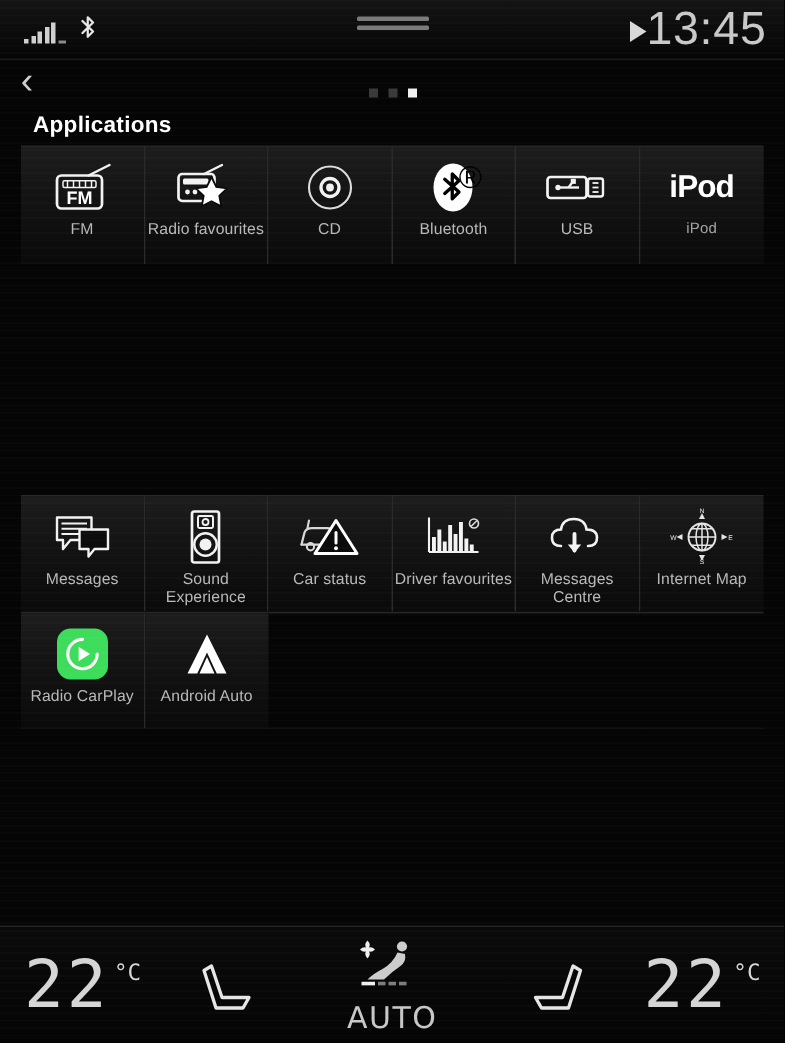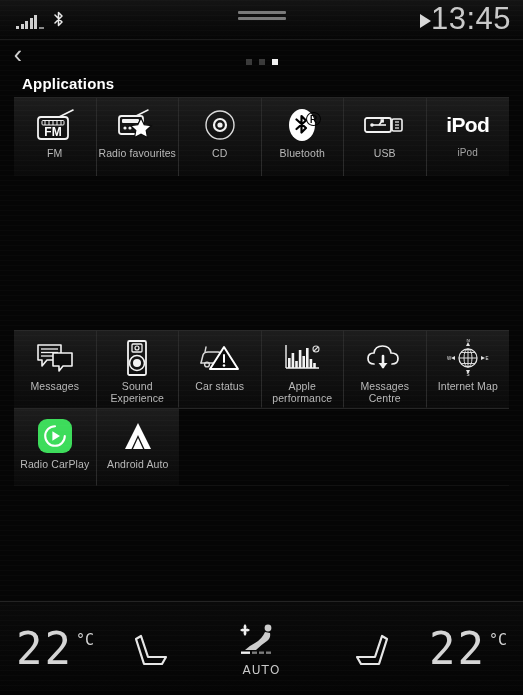--- a/index.html
+++ b/index.html
@@ -111,38 +111,38 @@
   .bt-reg{ position:absolute; right:-6px; top:-1px; color:#d6d6d6; font-size:7px;}
 
   
   .carplay-box{
     width:34px;height:34px;border-radius:9px;background:#3ddc5b;
     display:flex;align-items:center;justify-content:center;
   }
 
   
   #climate{
-    position:absolute; left:0; bottom:0; width:523px; height:94px;
+    position:absolute; left:0; bottom:0; width:523px; height:78px;
     border-top:1px solid #242424;
     background:linear-gradient(to bottom,#0a0a0a 0%,#050505 100%);
     display:flex; align-items:center; justify-content:space-between;
     padding:0 16px;
   }
   .temp{ display:flex; align-items:flex-start; color:#d5d5d5; }
   .temp .val{
     font-size:44px; line-height:44px; letter-spacing:2px; font-weight:300;
     font-family:"DejaVu Sans Mono", monospace;
   }
   .temp .unit{ font-size:15px; line-height:15px; margin-top:6px; margin-left:3px;
     font-family:"DejaVu Sans Mono", monospace;}
   .seat-btn{ width:64px; height:56px; display:flex; align-items:center; justify-content:center;}
   #auto-climate{
     width:110px; display:flex; flex-direction:column; align-items:center; justify-content:center;
   }
-  #auto-label{ color:#c7c7c7; font-size:12px; letter-spacing:1px; margin-top:1px;
+  #auto-label{ color:#c7c7c7; font-size:20px; letter-spacing:1px; margin-top:1px;
     font-family:"DejaVu Sans", sans-serif;}
 </style>
 </head>
 <body>
 
 <div id="screen">
 
   <div id="statusbar">
 
     <div class="sb-left">
@@ -316,21 +316,21 @@
           <rect x="14.2" y="19" width="2.6" height="7" fill="#f2f2f2"></rect>
           <rect x="17.8" y="8" width="2.6" height="18" fill="#f2f2f2"></rect>
           <rect x="21.4" y="14" width="2.6" height="12" fill="#f2f2f2"></rect>
           <rect x="25" y="6" width="2.6" height="20" fill="#f2f2f2"></rect>
           <rect x="28.6" y="17" width="2.6" height="9" fill="#f2f2f2"></rect>
           <rect x="32.2" y="21" width="2.6" height="5" fill="#f2f2f2"></rect>
           <circle cx="35" cy="7" r="3" fill="none" stroke="#dcdcdc" stroke-width="1.1"></circle>
           <line x1="33" y1="9" x2="37" y2="5" stroke="#dcdcdc" stroke-width="1.1"></line>
         </svg>
       </div>
-      <div class="tile-label">Apple performance</div>
+      <div class="tile-label">Driver favourites</div>
     </div>
 
     <div class="tile">
       <div class="tile-icon">
         <svg width="42" height="32" viewBox="0 0 42 32">
           <path d="M10 22 Q4 22 4 16.5 Q4 11 10 11 Q11 4 18.5 4 Q26 4 27 11 Q34 11 34 16.5 Q34 22 28 22" fill="none" stroke="#f2f2f2" stroke-width="1.7" stroke-linecap="round"></path>
           <line x1="19" y1="14" x2="19" y2="25" stroke="#f2f2f2" stroke-width="2.6" stroke-linecap="round"></line>
           <path d="M14.5 21 L19 26.5 L23.5 21 Z" fill="#f2f2f2"></path>
         </svg>
       </div>

